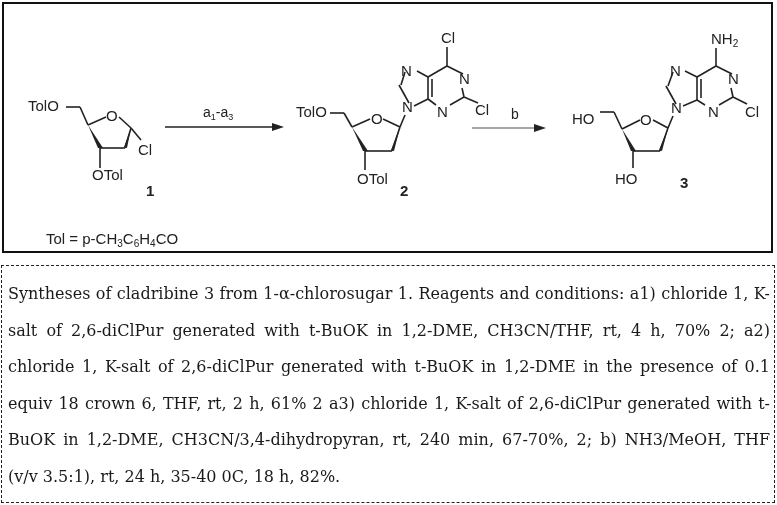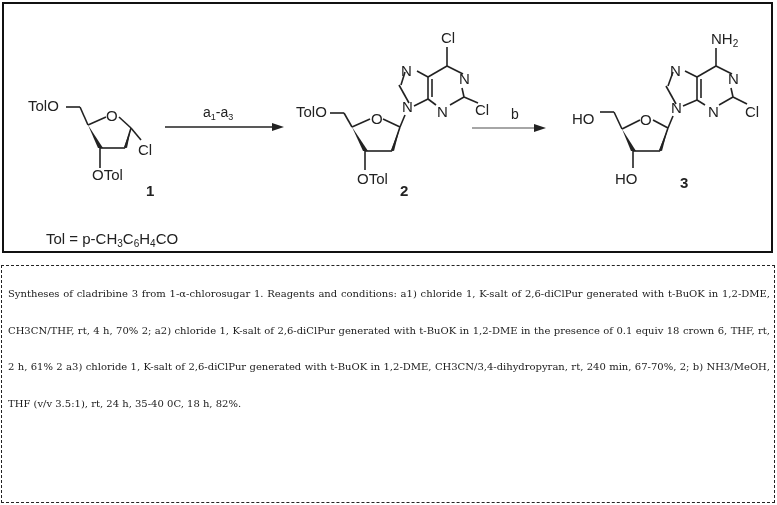--- a/index.html
+++ b/index.html
@@ -1,20 +1,20 @@
 <!DOCTYPE html>
 <html><head>
 <meta charset="utf-8">
 <style>
   html,body{margin:0;padding:0;background:#fff;}
   body{width:777px;height:505px;position:relative;overflow:hidden;font-family:"Liberation Sans",sans-serif;}
   .scheme-box{position:absolute;left:2px;top:2px;width:771px;height:251px;border:2px solid #111;box-sizing:border-box;background:#fff;}
   .scheme-svg{position:absolute;left:0;top:0;}
   .caption-box{position:absolute;left:1px;top:265px;width:774px;height:238px;border:1px dashed #222;box-sizing:border-box;background:#fff;}
-  .caption-text{position:absolute;left:6px;top:10px;width:762px;font-family:"DejaVu Serif","Liberation Serif",serif;font-size:10px;line-height:36.5px;color:#1a1a1a;text-align:justify;letter-spacing:0px;}
+  .caption-text{position:absolute;left:6px;top:10px;width:762px;font-family:"DejaVu Serif","Liberation Serif",serif;font-size:16px;line-height:36.5px;color:#1a1a1a;text-align:justify;letter-spacing:0px;}
   svg text{font-family:"Liberation Sans",sans-serif;fill:#222;}
 </style>
 </head>
 <body>
 
 <div class="scheme-box"></div>
 
 <svg class="scheme-svg" width="777" height="260" viewBox="0 0 777 260">
 
   <g stroke="#222" stroke-width="1.6" fill="none">

